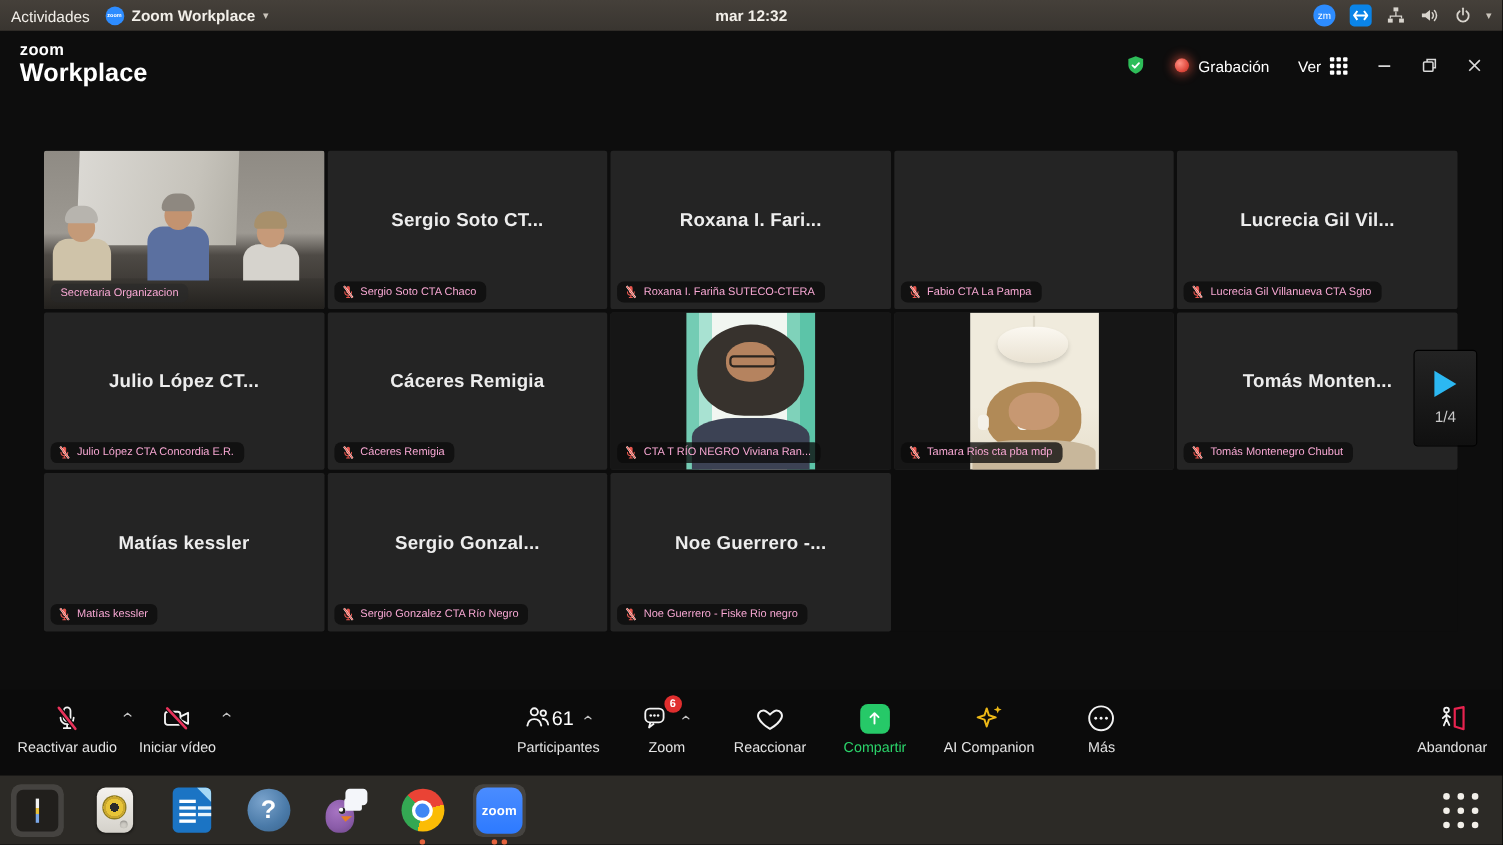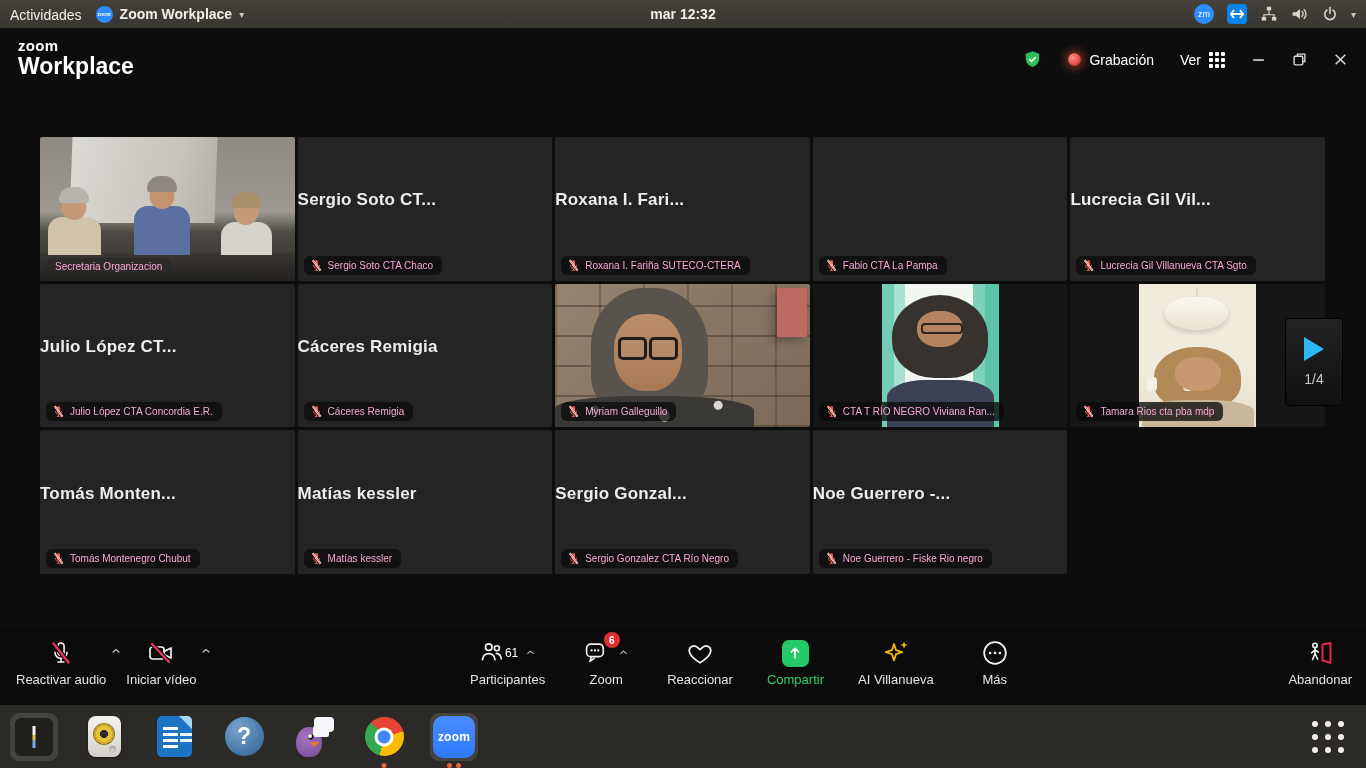--- a/index.html
+++ b/index.html
@@ -39,21 +39,21 @@
             box-shadow:0 0 9px 3px rgba(255,90,70,.45); }
   .grid9 { display:grid; grid-template-columns:repeat(3,4px); gap:2px; }
   .grid9 i { width:4px; height:4px; background:#fff; border-radius:1px; }
 
   
   #vgrid { position:absolute; left:40px; top:109px; width:1285px; height:437px;
            display:grid; grid-template-columns:repeat(5,1fr); grid-template-rows:repeat(3,1fr);
            gap:3px; background:#0d0d0d; }
   .tile { position:relative; background:#242424; border-radius:2px; overflow:hidden; }
   .cname { position:absolute; left:0; right:0; top:44%; transform:translateY(-50%);
-           text-align:left; color:#ededed; font-size:17px; font-weight:bold; letter-spacing:.2px; }
+           text-align:center; color:#ededed; font-size:17px; font-weight:bold; letter-spacing:.2px; }
   .plabel { position:absolute; left:6px; bottom:6px; max-width:96%; display:flex; align-items:center;
             gap:5px; background:rgba(12,12,12,.78); border-radius:6px; padding:3px 9px 3px 6px;
             color:#f9a8d4; font-size:10px; white-space:nowrap; overflow:hidden; }
   .plabel.nomic { padding-left:9px; background:rgba(40,40,40,.62); }
 
   .scene { position:absolute; inset:0; overflow:hidden; }
   .scene i { position:absolute; display:block; }
   
   .scene-meeting-room { background:linear-gradient(180deg,#8f8b84 0%,#9d9992 52%,#4e4a45 66%,#2e2b28 100%); }
   .mr-screen { left:12%; top:0; width:57%; height:60%;
@@ -118,21 +118,21 @@
   .tgroup.left { left:16px; gap:4px; }
   .tgroup.center { left:470px; gap:34px; }
   .tgroup.right { right:14px; }
   .ctl { display:flex; flex-direction:column; align-items:center; gap:5px; background:none; border:none;
          color:#e4e4e4; font-size:13px; font-family:inherit; min-width:54px; cursor:default; }
   .ctl .cicon { height:28px; display:flex; align-items:center; justify-content:center; position:relative; }
   .chev { margin-top:4px; }
   .badge { position:absolute; top:-7px; right:-11px; min-width:16px; height:16px; border-radius:8px;
            background:#e02e2e; color:#fff; font-size:10px; font-weight:bold;
            display:flex; align-items:center; justify-content:center; padding:0 3px; }
-  .pcount { color:#fff; font-size:12px; margin-left:0; }
+  .pcount { color:#fff; font-size:18px; margin-left:0; }
   .iconrow { display:flex; align-items:center; height:28px; }
   .share-sq { width:27px; height:27px; border-radius:7px; background:#26c968;
               display:flex; align-items:center; justify-content:center; }
   .green { color:#2bd36a !important; }
 
   
   #dock { position:absolute; left:0; bottom:0; width:100%; height:63px; background:#2c2a26;
           display:flex; align-items:center; z-index:30; }
   #dock-items { display:flex; align-items:center; gap:22px; margin-left:10px; }
   .dock-item { position:relative; width:48px; height:48px; display:flex; align-items:center;
@@ -354,37 +354,20 @@
             <svg width="13" height="13" viewBox="0 0 24 24" style="flex:none">
               <path d="M12 14.5a3 3 0 0 0 3-3V5a3 3 0 1 0-6 0v6.5a3 3 0 0 0 3 3z" fill="#e8564e"></path>
               <path d="M6.3 11.5a5.7 5.7 0 0 0 11.4 0M12 17.4V21M9.4 21h5.2" fill="none" stroke="#e8564e" stroke-width="1.8" stroke-linecap="round"></path>
               <line x1="5" y1="2" x2="19.5" y2="21.5" stroke="#fff" stroke-width="3.4"></line>
               <line x1="5" y1="2" x2="19.5" y2="21.5" stroke="#e8564e" stroke-width="1.8"></line>
             </svg>
             <span>Cáceres Remigia</span>
           </div>
         </div>
         <div class="tile">
-          <div class="scene scene-stone-wall">
-            <i class="sw-pink"></i>
-            <i class="sw-hair"></i>
-            <i class="sw-face"></i>
-            <i class="sw-body"></i>
-          </div>
-          <div class="plabel">
-            <svg width="13" height="13" viewBox="0 0 24 24" style="flex:none">
-              <path d="M12 14.5a3 3 0 0 0 3-3V5a3 3 0 1 0-6 0v6.5a3 3 0 0 0 3 3z" fill="#e8564e"></path>
-              <path d="M6.3 11.5a5.7 5.7 0 0 0 11.4 0M12 17.4V21M9.4 21h5.2" fill="none" stroke="#e8564e" stroke-width="1.8" stroke-linecap="round"></path>
-              <line x1="5" y1="2" x2="19.5" y2="21.5" stroke="#fff" stroke-width="3.4"></line>
-              <line x1="5" y1="2" x2="19.5" y2="21.5" stroke="#e8564e" stroke-width="1.8"></line>
-            </svg>
-            <span>Myriam Galleguillo</span>
-          </div>
-        </div>
-        <div class="tile">
           <div class="scene scene-portrait-teal">
             <i class="pt-strip"></i>
             <i class="pt-hair"></i>
             <i class="pt-face"></i>
             <i class="pt-body"></i>
           </div>
           <div class="plabel">
             <svg width="13" height="13" viewBox="0 0 24 24" style="flex:none">
               <path d="M12 14.5a3 3 0 0 0 3-3V5a3 3 0 1 0-6 0v6.5a3 3 0 0 0 3 3z" fill="#e8564e"></path>
               <path d="M6.3 11.5a5.7 5.7 0 0 0 11.4 0M12 17.4V21M9.4 21h5.2" fill="none" stroke="#e8564e" stroke-width="1.8" stroke-linecap="round"></path>
@@ -565,21 +548,21 @@
           <span class="clabel green">Compartir</span>
         </button>
 
         <button class="ctl">
           <span class="cicon">
             <svg width="28" height="26" viewBox="0 0 28 26">
                 <path d="M12 4l2 6.2 6.2 2-6.2 2-2 6.2-2-6.2L3.8 12.2l6.2-2z" fill="none" stroke="#ecb816" stroke-width="1.8" stroke-linejoin="round"></path>
                 <path d="M22 1.5l1 2.6 2.6 1-2.6 1-1 2.6-1-2.6-2.6-1 2.6-1z" fill="#ecb816"></path>
               </svg>
           </span>
-          <span class="clabel">AI Villanueva</span>
+          <span class="clabel">AI Companion</span>
         </button>
 
         <button class="ctl">
           <span class="cicon">
             <svg width="26" height="26" viewBox="0 0 24 24">
                 <circle cx="12" cy="12" r="10" fill="none" stroke="#f2f2f2" stroke-width="1.6"></circle>
                 <circle cx="7.5" cy="12" r="1.2" fill="#f2f2f2"></circle>
                 <circle cx="12" cy="12" r="1.2" fill="#f2f2f2"></circle>
                 <circle cx="16.5" cy="12" r="1.2" fill="#f2f2f2"></circle>
               </svg>

